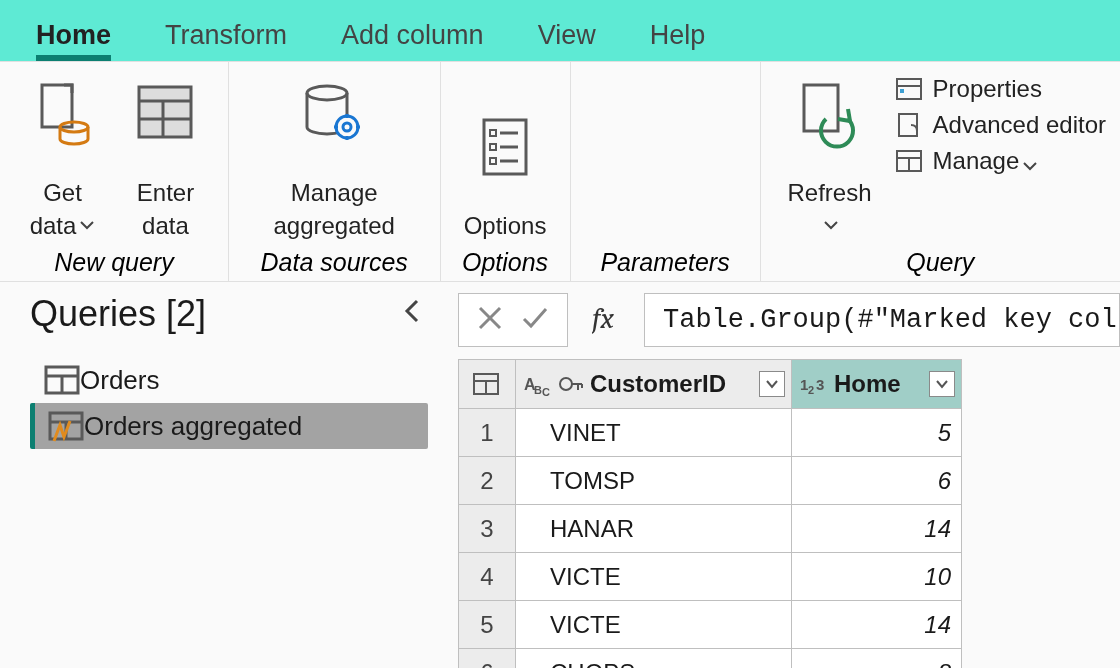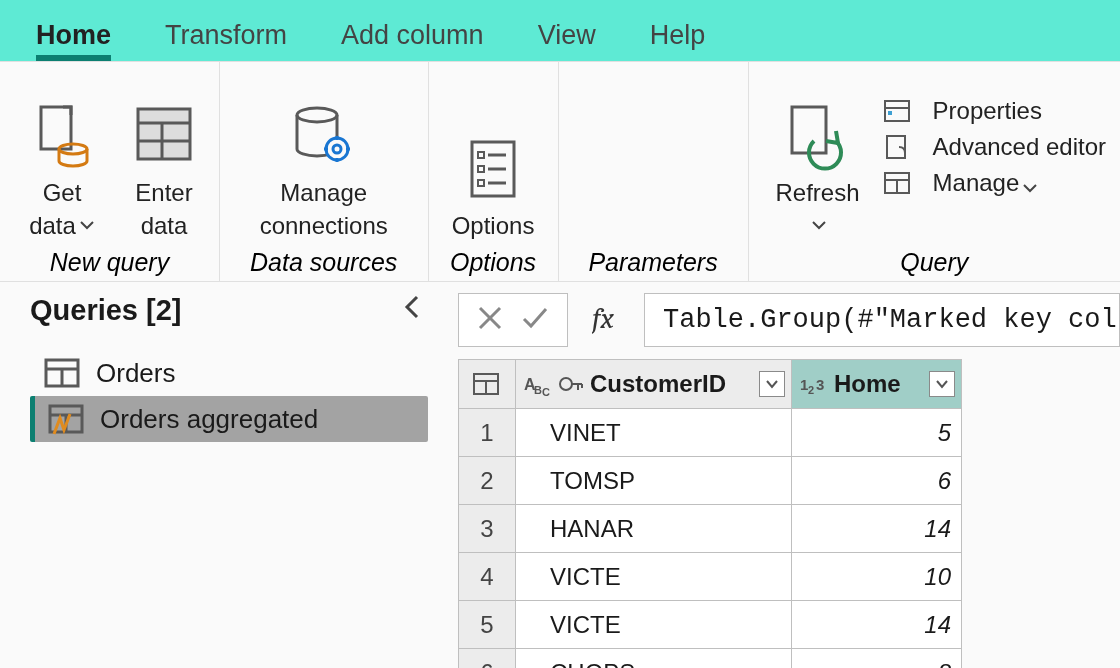--- a/index.html
+++ b/index.html
@@ -3,33 +3,33 @@
 <meta charset="utf-8">
 <style>
   * { box-sizing: border-box; }
   html, body { margin:0; padding:0; font-family:"Segoe UI",Arial,sans-serif; font-size:20px; color:#1a1a1a; background:#fafafa; overflow:hidden; height:668px; width:1120px;}
   .tabbar { display:flex; align-items:flex-end; height:62px; padding:16px 36px 0; gap:54px; background:#5eead4; border-bottom:1px solid #e0e0e0;}
   .tab { font-size:27px; color:#444; padding-bottom:10px; cursor:pointer; }
   .tab.active { font-weight:600; color:#222; border-bottom:6px solid #0c7f71; padding-bottom:4px;}
   .ribbon { display:flex; height:220px; background:#fafafa; border-bottom:1px solid #e0e0e0; overflow:hidden;}
   .group { border-right:1px solid #e0e0e0; display:flex; flex-direction:column; justify-content:flex-end; padding:8px 14px 0; position:relative;}
   .group-items { display:flex; align-items:flex-start; gap:6px; }
-  .rbtn { display:flex; flex-direction:column; align-items:center; justify-content:flex-start; min-width:88px; padding:4px 4px 0; cursor:pointer; text-align:center; font-size:24px; line-height:1.35; color:#222;}
+  .rbtn { display:flex; flex-direction:column; align-items:center; justify-content:flex-start; min-width:88px; padding:4px 4px 0; cursor:pointer; text-align:center; font-size:24px; line-height:1.35; color:#222;gap:22px;}
   .rbtn svg { margin-bottom:6px; }
   .group-label { text-align:center; font-size:25px; color:#000000; padding:6px 0 4px;font-style:italic; }
   .chev { display:inline-block; margin-left:3px; }
   .chev svg { vertical-align:-3px; }
   .side-col { display:flex; flex-direction:column; justify-content:center; gap:8px; padding-left:4px;}
-  .side-item { display:flex; align-items:center; gap:20px; font-size:24px; color:#222; cursor:pointer; white-space:nowrap;}
+  .side-item { display:flex; align-items:center; gap:8px; font-size:24px; color:#222; cursor:pointer; white-space:nowrap;}
   .content { display:flex; position:absolute; top:283px; left:0; right:0; bottom:0;}
   .queries-pane { width:458px; padding:10px 30px 0 30px; }
   .queries-head { display:flex; align-items:center; justify-content:space-between; margin-bottom:22px;}
-  .queries-title { font-size:29px; font-weight:700; }
+  .queries-title { font-size:36px; font-weight:400; }
   .collapse-btn { font-size:30px; color:#444; cursor:pointer; padding:0 6px;}
-  .qitem { display:flex; align-items:center; gap:16px; font-size:26px; padding:6px 6px 6px 14px; cursor:pointer; border-radius:2px;}
+  .qitem { display:flex; align-items:center; gap:0; font-size:26px; padding:6px 6px 6px 14px; cursor:pointer; border-radius:2px;}
   .qitem.active { background:#a3a3a3; border-left:5px solid #0c7f71; padding-left:13px;}
   .grid-pane { flex:1; padding-top:10px; overflow:hidden; }
   .formula-row { display:flex; align-items:center; gap:0; margin-bottom:12px;border-radius:22px; }
   .formula-box { display:flex; align-items:center; gap:18px; border:1px solid #bfbfbf; background:#fff; height:54px; padding:0 18px; margin-right:12px;}
   .formula-input { flex:1; border:1px solid #bfbfbf; background:#fff; height:54px; display:flex; align-items:center; padding:0 18px; overflow:hidden;}
   .formula-text { font-family:Consolas,"Courier New",monospace; font-size:27px; white-space:nowrap;}
   .fx-icon { cursor:pointer; padding:0 12px;}
   .grid { border:1px solid #bfbfbf; border-right:none; border-bottom:none; display:table; width:auto;}
   .grow { display:table-row; }
   .gcell { display:table-cell; border-right:1px solid #bfbfbf; border-bottom:1px solid #bfbfbf; height:48px; vertical-align:middle; background:#fff;}
@@ -90,21 +90,21 @@
         <svg width="70" height="70">
           <ellipse cx="28" cy="14" rx="20" ry="7" fill="none" stroke="#595959" stroke-width="3"></ellipse>
           <path d="M8 14 v34 a20 7 0 0 0 40 0 v-34" fill="none" stroke="#595959" stroke-width="3"></path>
           <circle cx="48" cy="48" r="11" fill="#fafafa" stroke="#1976d2" stroke-width="3"></circle>
           <circle cx="48" cy="48" r="4" fill="none" stroke="#1976d2" stroke-width="3"></circle>
           <line x1="48" y1="35" x2="48" y2="39" stroke="#1976d2" stroke-width="3"></line>
           <line x1="48" y1="57" x2="48" y2="61" stroke="#1976d2" stroke-width="3"></line>
           <line x1="35" y1="48" x2="39" y2="48" stroke="#1976d2" stroke-width="3"></line>
           <line x1="57" y1="48" x2="61" y2="48" stroke="#1976d2" stroke-width="3"></line>
         </svg>
-        <span>Manage connections</span>
+        <span>Manage aggregated</span>
       </div>
     </div>
     <div class="group-label">Data sources</div>
   </div>
 
   <div class="group" style="min-width:130px;">
     <div class="group-items" style="justify-content:center;width:100%;">
       <div class="rbtn">
         <svg width="54" height="70">
           <rect x="6" y="8" width="42" height="54" fill="none" stroke="#595959" stroke-width="3"></rect>

